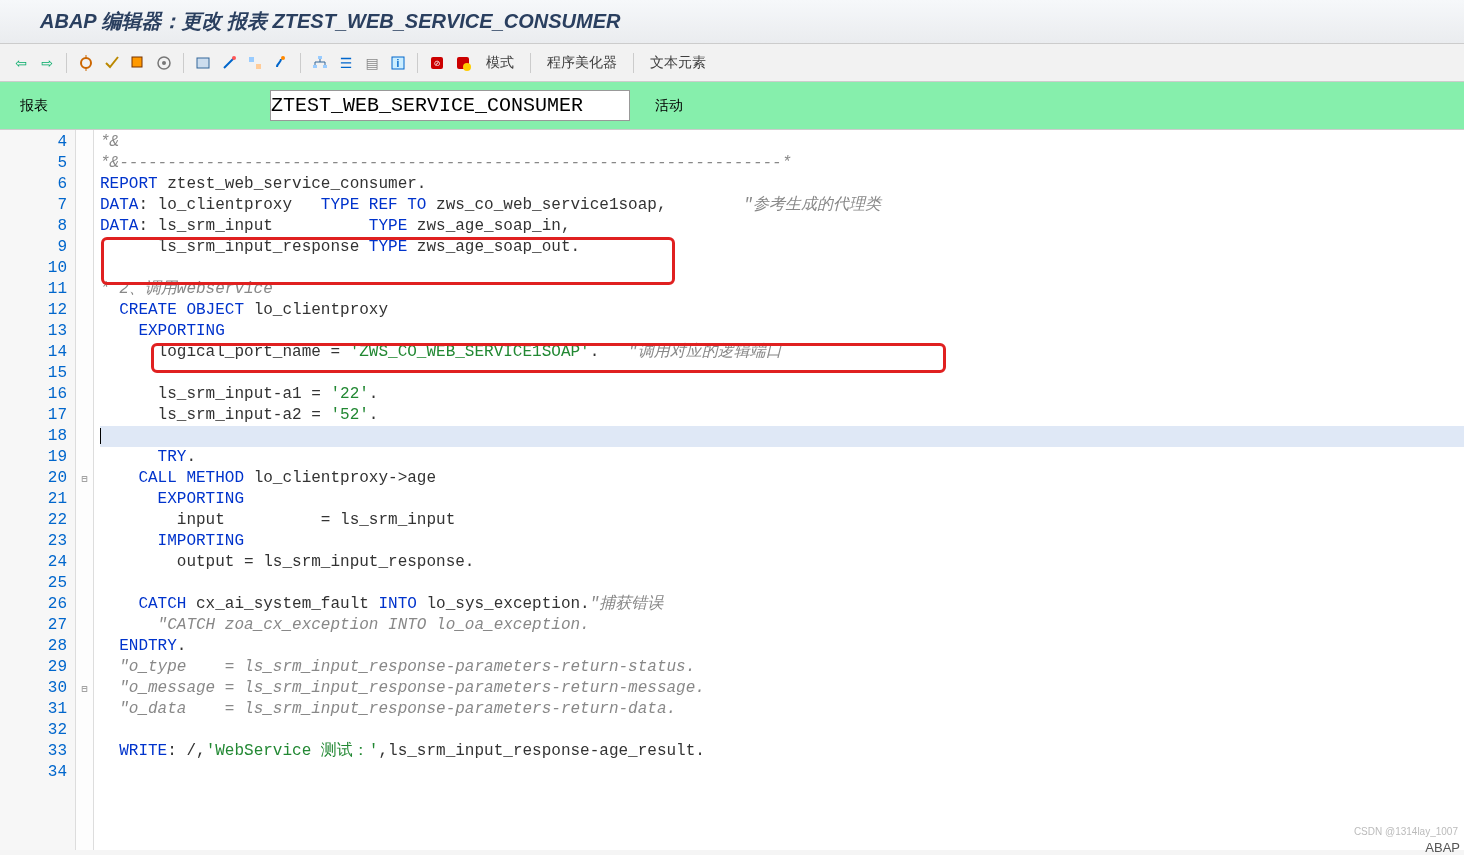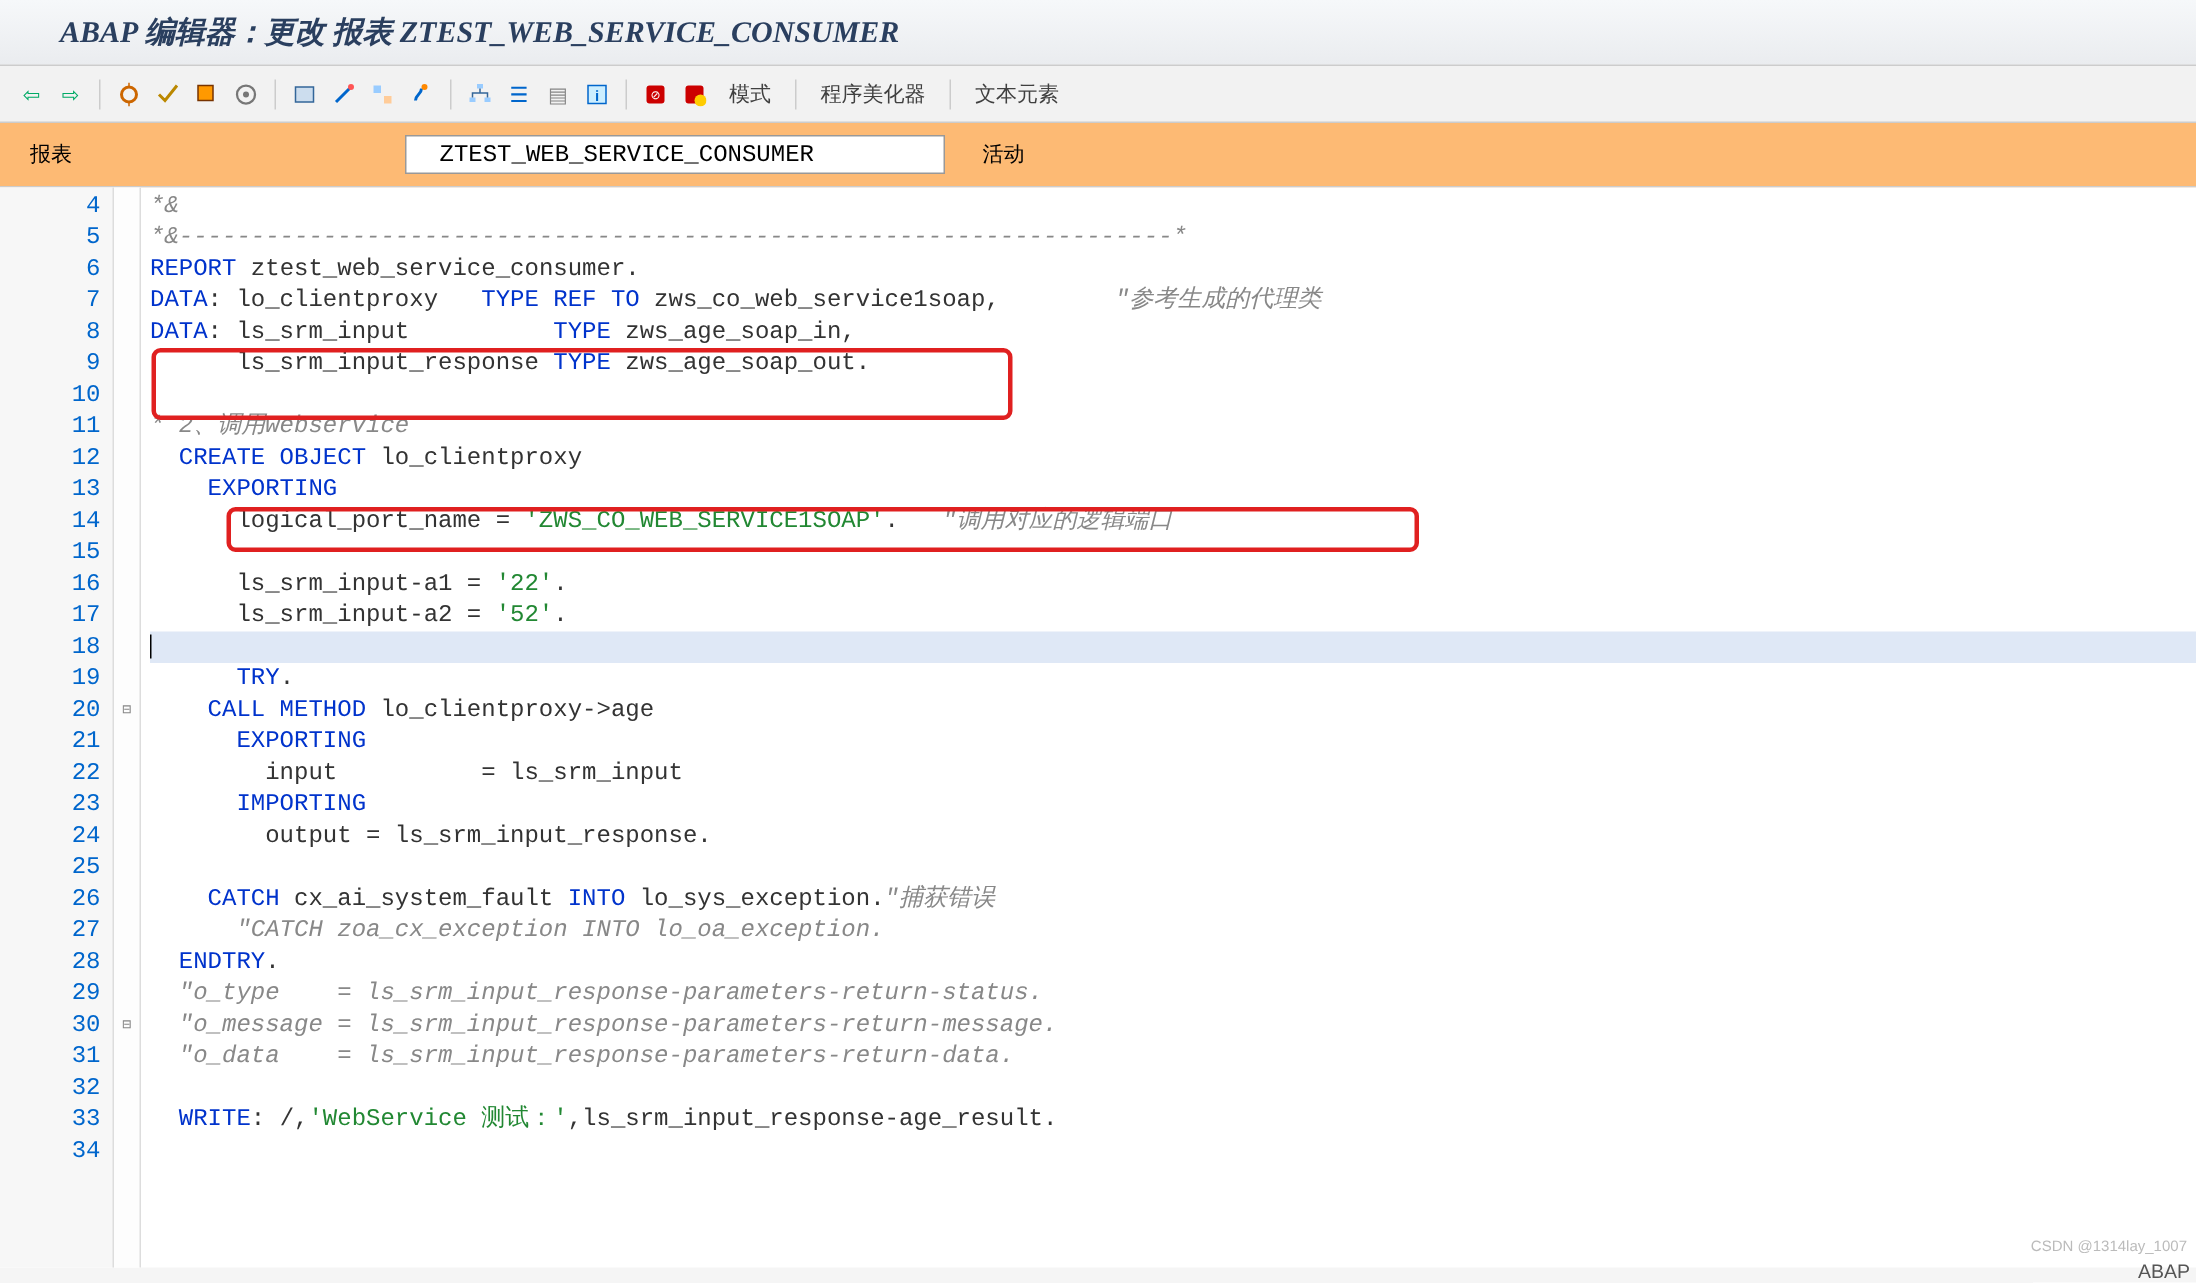--- a/index.html
+++ b/index.html
@@ -8,21 +8,21 @@
     font-size: 13px;
     background: #f5f5f5;
     width: 1464px;
     height: 855px;
     overflow: hidden;
   }
   .title-bar {
     background: linear-gradient(to bottom, #f6f8fa, #eaecef);
     padding: 8px 20px 8px 40px;
     border-bottom: 1px solid #ccc;
-    font-family: Liberation Serif, serif;
+    font-family: Liberation Sans, sans-serif;
   }
   .title-text {
     font-size: 20px;
     font-style: italic;
     font-weight: bold;
     color: #2a3f5f;
   }
   .toolbar {
     background: #f2f2f2;
     padding: 4px 10px;
@@ -49,35 +49,35 @@
     background: #ccc;
     margin: 0 4px;
   }
   .tb-label {
     font-size: 14px;
     color: #404040;
     padding: 2px 8px;
     cursor: pointer;
   }
   .input-row {
-    background: #fdba74;
+    background: #86efac;
     padding: 8px 20px;
     border-bottom: 1px solid #ccc;
     display: flex;
     align-items: center;
     gap: 10px;
   }
   .input-row .lbl {
     font-size: 14px;
     width: 240px;
   }
   .input-row input {
     font-family: "Courier New", monospace;
-    font-size: 16px;
-    padding: 3px 22px;
+    font-size: 20px;
+    padding: 3px 0;
     border: 1px solid #999;
     background: #fff;
     width: 360px;
   }
   .input-row .status {
     font-size: 14px;
     margin-left: 15px;
   }
   .editor {
     display: flex;

